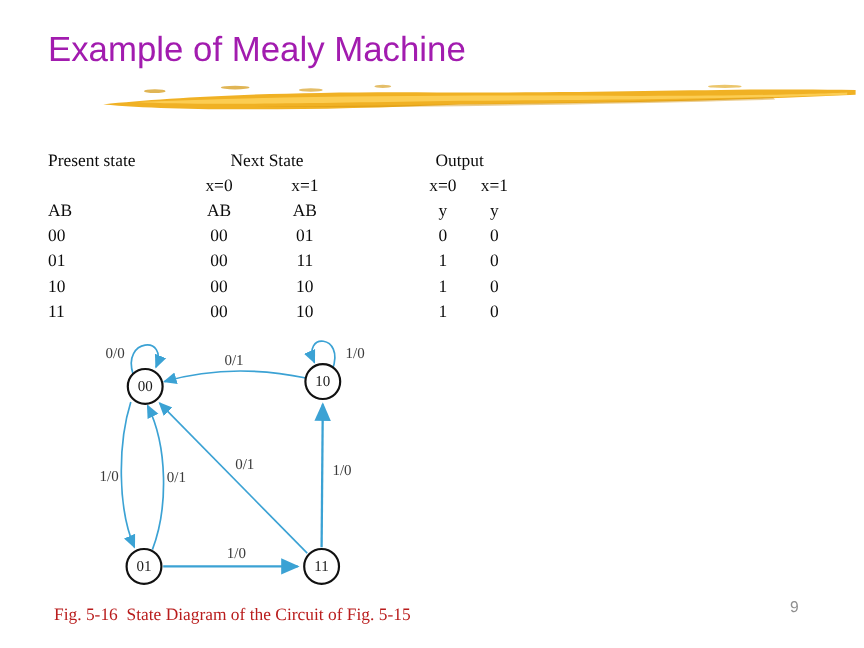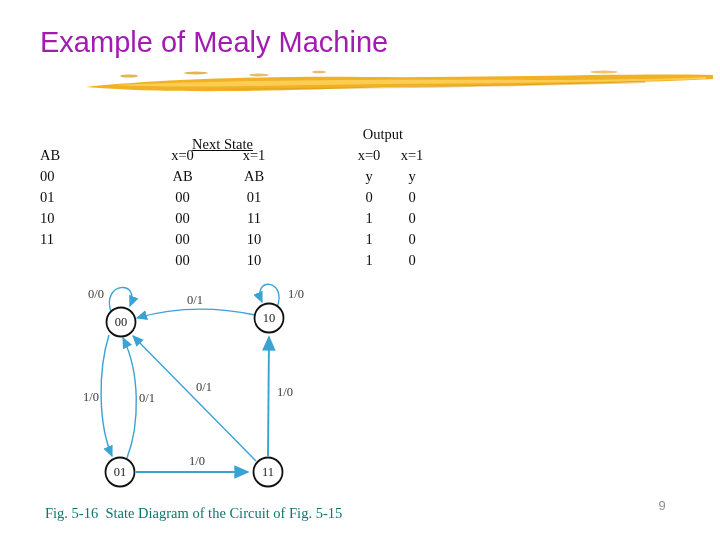--- a/index.html
+++ b/index.html
@@ -15,35 +15,35 @@
     white-space:nowrap;
   }
   .brush{position:absolute;left:84px;top:68px;width:632px;height:30px;}
   
   .tcol{
     position:absolute;font-size:14.5px;line-height:21px;color:#0c0c0c;
     text-align:center;white-space:nowrap;
   }
   .tcol div{height:21px;}
   .col-present{left:40px;top:124px;width:130px;text-align:left;}
-  .hdr-next{left:162px;top:134px;width:121px;text-decoration:underline;}
+  .hdr-next{left:162px;top:124px;width:121px;}
   .hdr-output{left:323px;top:124px;width:120px;text-align:center;}
   .col-next0{left:152px;top:145px;width:61px;}
   .col-next1{left:223px;top:145px;width:62px;}
   .col-out0{left:339px;top:145px;width:60px;}
   .col-out1{left:382px;top:145px;width:60px;}
   
   .diagram{position:absolute;left:70px;top:260px;}
   .diagram text{font-family:"Liberation Serif",serif;}
   .state-label{font-size:12.5px;fill:#1a1a1a;}
   .edge-label{font-size:12.5px;fill:#3b3b3b;}
   
   .caption{
     position:absolute;left:45px;top:505px;
-    font-size:14.5px;color:#0f766e;white-space:pre;
+    font-size:14.5px;color:#b91c1c;white-space:pre;
   }
   .pagenum{
     position:absolute;left:650px;top:498px;width:24px;text-align:center;
     font-family:"Liberation Sans",sans-serif;font-size:13px;color:#8f8f8f;
   }
 </style>
 </head>
 <body>
 
 <div class="slide-title">Example of Mealy Machine</div>
@@ -54,20 +54,21 @@
   <path d="M 120,21 C 250,20 400,18 560,13 L 562,15 C 420,19 260,22 120,21 Z" fill="#d3920e" opacity="0.45"></path>
   <ellipse cx="45" cy="8" rx="9" ry="1.6" fill="#d8a32a" opacity="0.8"></ellipse>
   <ellipse cx="112" cy="5" rx="12" ry="1.5" fill="#d8a32a" opacity="0.8"></ellipse>
   <ellipse cx="175" cy="7" rx="10" ry="1.4" fill="#d8a32a" opacity="0.7"></ellipse>
   <ellipse cx="235" cy="4" rx="7" ry="1.3" fill="#d8a32a" opacity="0.7"></ellipse>
   <ellipse cx="520" cy="4" rx="14" ry="1.4" fill="#e2ae2e" opacity="0.7"></ellipse>
 </svg>
 
 <div>
   <div class="tcol col-present">
+    <div>Present state</div>
     <div>&nbsp;</div>
     <div>AB</div>
     <div>00</div>
     <div>01</div>
     <div>10</div>
     <div>11</div>
   </div>
 
   <div class="tcol hdr-next">Next State</div>
   <div class="tcol hdr-output">Output</div>

